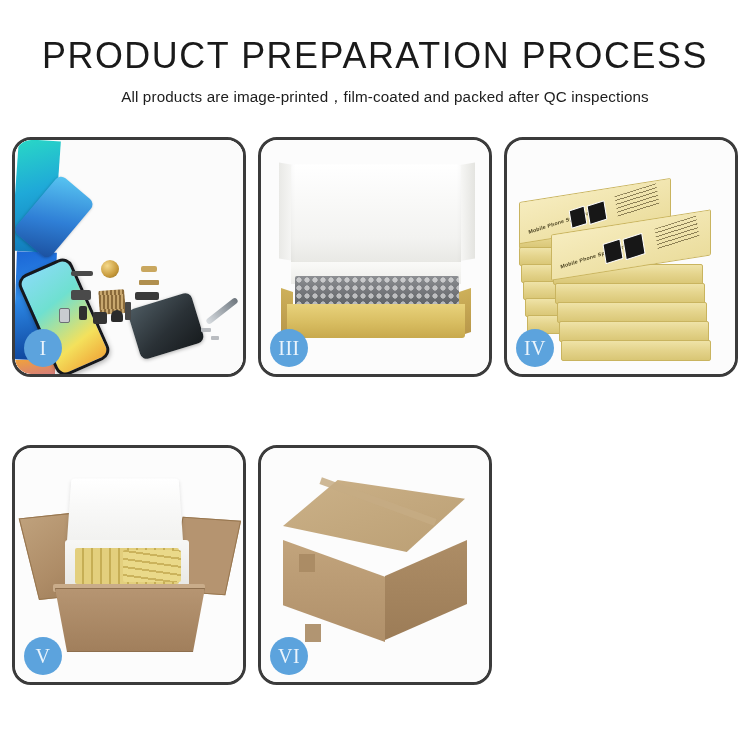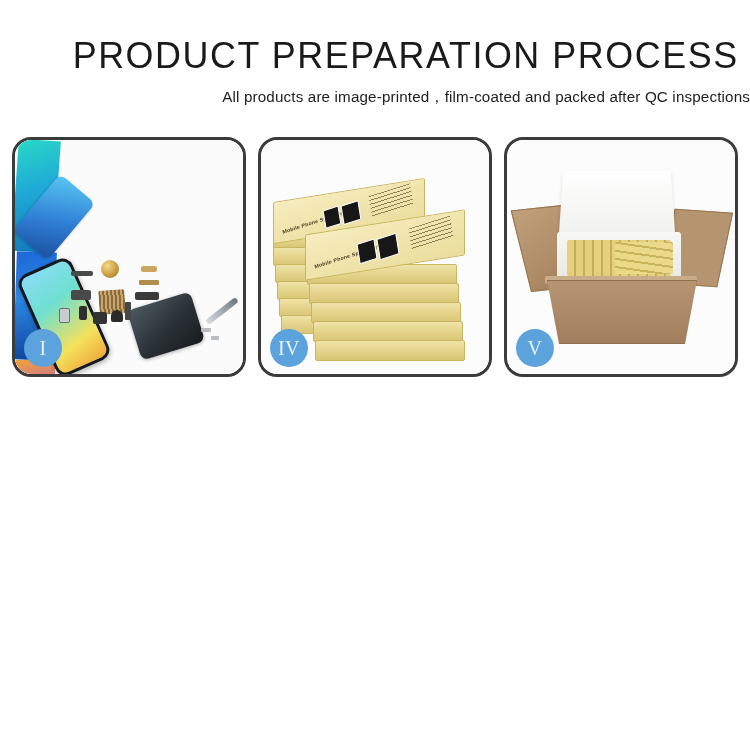--- a/index.html
+++ b/index.html
@@ -12,21 +12,21 @@
     width: 750px;
     height: 750px;
     overflow: hidden;
     font-family: "Liberation Sans", sans-serif;
     color: #111;
     position: relative;
   }
 
   
   #header {
-    text-align: right;
+    text-align: center;
     padding-top: 34px;
   }
   #page-title {
     font-family: "Liberation Sans", sans-serif;
     font-size: 37px;
     font-weight: 500;
     letter-spacing: 1.6px;
     color: #1a1a1a;
     line-height: 44px;
     white-space: nowrap;
@@ -368,20 +368,33 @@
       <div class="part" style="top:170px;left:96px;width:12px;height:12px;background:#2b2b2b;border-radius:50% 50% 2px 2px;"></div>
       <div class="part" style="top:168px;left:44px;width:9px;height:13px;background:#c9ccd0;border:1px solid #6c7075;border-radius:2px;"></div>
       <div class="part" style="top:188px;left:186px;width:10px;height:4px;background:#b9bcc0;"></div>
       <div class="part" style="top:196px;left:196px;width:8px;height:4px;background:#b9bcc0;"></div>
       <div class="part" style="top:162px;left:110px;width:6px;height:18px;background:#474747;"></div>
     </div>
     <div class="badge">I</div>
   </div>
 
 
+  <div class="panel">
+    <div class="panel-photo">
+      <div class="b3-lid-flapL"></div>
+      <div class="b3-lid-flapR"></div>
+      <div class="b3-lid"></div>
+      <div class="b3-foam"></div>
+      <div class="b3-bubble"></div>
+      <div class="b3-tray-left"></div>
+      <div class="b3-tray-right"></div>
+      <div class="b3-tray-front"></div>
+    </div>
+    <div class="badge">III</div>
+  </div>
 
   <div class="panel">
     <div class="panel-photo">
       <div class="stack">
 
         <div class="sbox" style="left:2px;  top:62px;  width:116px; height:17px;"></div>
         <div class="sbox" style="left:2px;  top:79px;  width:116px; height:17px;"></div>
         <div class="sbox" style="left:4px;  top:96px;  width:116px; height:17px;"></div>
         <div class="sbox" style="left:6px;  top:113px; width:116px; height:17px;"></div>
         <div class="sbox" style="left:8px;  top:130px; width:116px; height:17px;"></div>
@@ -420,14 +433,25 @@
       <div class="v-foam-lid"></div>
       <div class="v-foam-body"></div>
       <div class="v-contents"></div>
       <div class="v-contents2"></div>
       <div class="v-box-rim"></div>
       <div class="v-box-front"></div>
     </div>
     <div class="badge">V</div>
   </div>
 
+  <div class="panel">
+    <div class="panel-photo">
+      <div class="vi-top"></div>
+      <div class="vi-front"></div>
+      <div class="vi-side"></div>
+      <div class="vi-tape"></div>
+      <div class="vi-seal" style="top:106px;left:38px;"></div>
+      <div class="vi-seal" style="top:176px;left:44px;"></div>
+    </div>
+    <div class="badge">VI</div>
+  </div>
 
 </div>
 
 </body></html>

